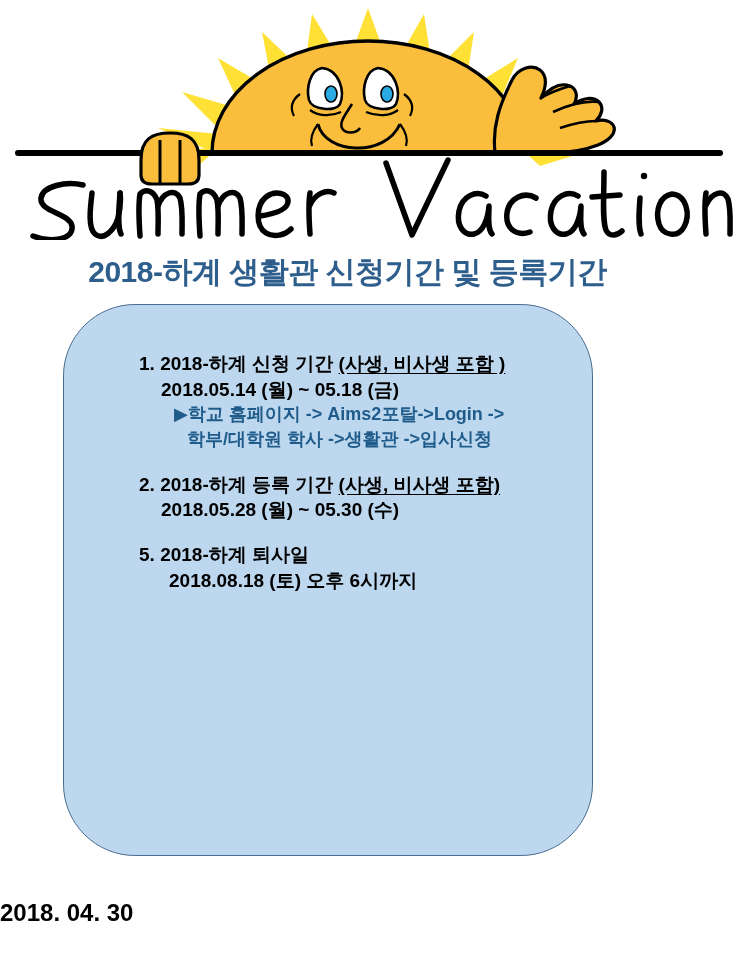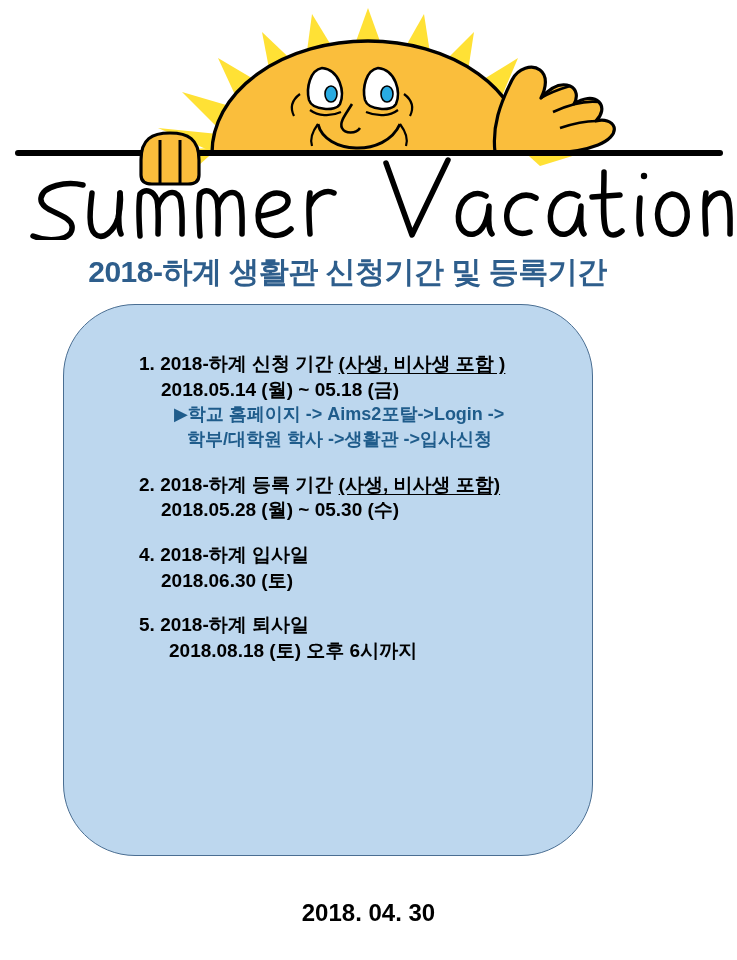--- a/index.html
+++ b/index.html
@@ -95,21 +95,21 @@
   }
   .item-path.first { margin-left: 35px; }
   .item-path.second { margin-left: 48px; }
 
   
   #footer {
     position: absolute;
     left: 0;
     top: 898px;
     width: 737px;
-    text-align: center;
+    text-align: left;
   }
   #footer-date {
     font-size: 24px;
     font-weight: bold;
     color: #000000;
     line-height: 1.25;
   }
   #footer-signer {
     font-size: 25px;
     font-weight: normal;
@@ -242,27 +242,20 @@
 
     <div class="notice-item">
       <div class="item-head">
         <span>2.</span>
         <span>2018-하계 등록 기간 </span><span class="paren">(사생, 비사생 포함)</span>
       </div>
       <div class="item-sub">2018.05.28 (월) ~ 05.30 (수)</div>
     </div>
 
 
-    <div class="notice-item">
-      <div class="item-head">
-        <span>4.</span>
-        <span>2018-하계 입사일</span>
-      </div>
-      <div class="item-sub">2018.06.30 (토)</div>
-    </div>
 
     <div class="notice-item">
       <div class="item-head">
         <span>5.</span>
         <span>2018-하계 퇴사일</span>
       </div>
       <div class="item-sub extra-indent">2018.08.18 (토) 오후 6시까지</div>
     </div>
 
   </div>

